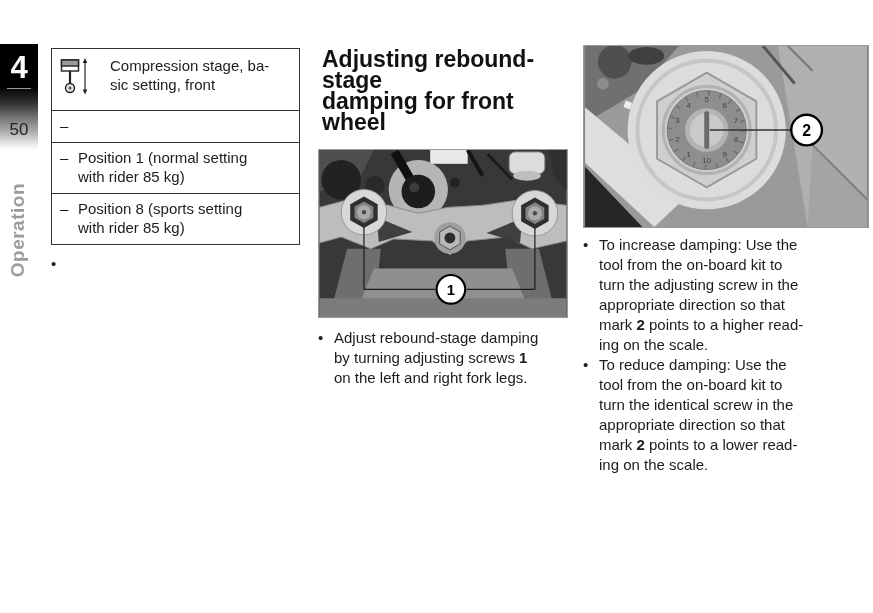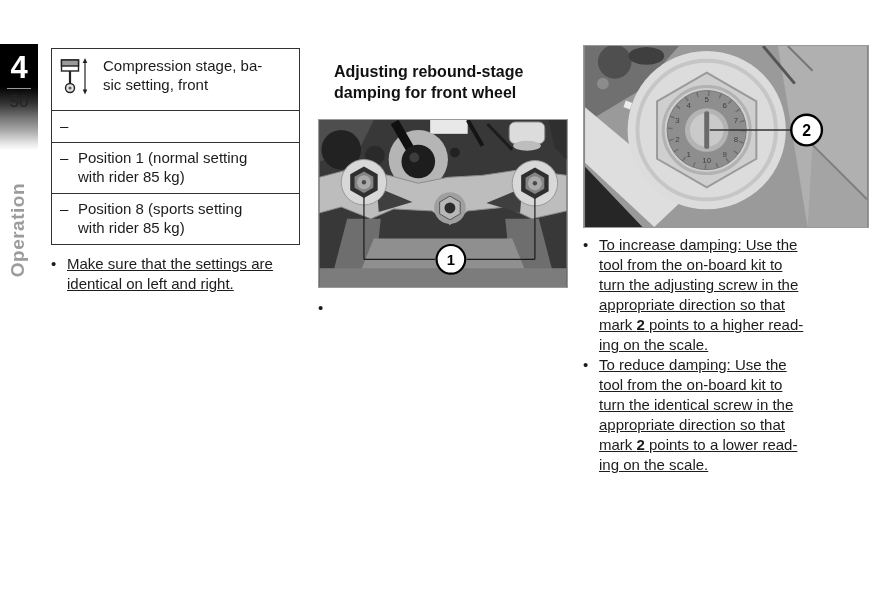--- a/index.html
+++ b/index.html
@@ -9,52 +9,52 @@
   }
   .page{position:absolute;inset:0;}
 
   
   .chapter-tab{
     position:absolute;left:0;top:44px;width:38px;height:106px;text-align:center;
     background:linear-gradient(180deg,#000 0%,#000 40%,#333 56%,#777 70%,#aaa 82%,#e2e2e2 93%,#fff 100%);
   }
   .chapter-num{font-size:31px;font-weight:bold;color:#fff;line-height:1;padding-top:8px;}
   .tab-divider{height:1px;background:#9a9a9a;margin:5px 7px 0 7px;}
-  .page-num{font-size:17px;color:#222;padding-top:3px;}
+  .page-num{font-size:17px;color:#222;padding-top:3px;margin-top:28px;}
 
   .section-label{
     position:absolute;left:7px;top:183px;
     writing-mode:vertical-rl;transform:rotate(180deg);
     font-size:19px;font-weight:bold;color:#9c9c9c;letter-spacing:.5px;
   }
 
   
   .col{position:absolute;font-size:15px;line-height:20px;}
   .col-left{left:51px;top:48px;width:249px;}
   .col-mid{left:318px;top:45px;width:250px;}
   .col-right{left:583px;top:45px;width:286px;}
 
   
   .settings-table{border:1px solid #333;width:247px;}
   .settings-table .trow{border-top:1px solid #333;padding:5px 6px 7px 8px;line-height:19px;}
   .settings-table .trow:first-child{border-top:none;padding:7px 6px 9px 8px;}
-  .hdr{display:flex;gap:11px;align-items:flex-start;}
+  .hdr{display:flex;gap:18px;align-items:flex-start;}
   .hdr .icon{flex:none;padding-top:1px;}
   .dash-row{display:flex;}
   .dash-row .dash{width:18px;flex:none;}
   .pre{white-space:pre-line;}
 
   .bullet{display:flex;margin-top:9px;}
   .bullet .marker{width:16px;flex:none;}
-  .bullet .txt{white-space:pre-line;text-decoration:underline;}
+  .bullet .txt{white-space:pre-line;}
   .col-mid .bullet{margin-top:10px;}
   .col-right .bullet{margin-top:7px;}
   .col-right .bullet + .bullet{margin-top:0;}
 
-  h2{font-size:16px;line-height:21px;margin:16px;font-weight:bold;white-space:pre-line;color:#111;}
+  h2{font-size:23px;line-height:21px;margin:4px;font-weight:bold;white-space:pre-line;color:#111;}
 
   .figure{border:1px solid #999;line-height:0;background:#888;}
   .col-mid .figure{margin-top:16px;}
   .figure svg{display:block;}
   .callout-text{font-weight:bold;font-family:"Liberation Sans",sans-serif;}
   .dial-num{font-size:8px;fill:#3f3f3f;font-family:"Liberation Sans",sans-serif;}
 </style>
 </head>
 <body>
 
@@ -102,22 +102,20 @@
       <div class="trow">
         <div class="dash-row">
           <span class="dash">–</span>
           <span class="pre">Position 8 (sports setting
 with rider 85 kg)</span>
         </div>
       </div>
     </div>
     <div class="bullet">
       <span class="marker">•</span>
-      <span class="txt">Make sure that the settings are
-identical on left and right.</span>
     </div>
   </div>
 
   <div class="col col-mid">
     <h2>Adjusting rebound-stage
 damping for front wheel</h2>
 
     <div class="figure">
       <svg width="248" height="167" viewBox="0 0 250 169">
         <rect width="250" height="169" fill="#383838"></rect>
@@ -161,20 +159,23 @@
           <line x1="45" y1="141" x2="117" y2="141" stroke="#1a1a1a" stroke-width="1.2"></line>
           <line x1="149" y1="141" x2="218" y2="141" stroke="#1a1a1a" stroke-width="1.2"></line>
         </g>
         <circle cx="133" cy="141" r="14.5" fill="#ffffff" stroke="#000000" stroke-width="2.2"></circle>
         <text x="133" y="146.5" text-anchor="middle" font-size="15" class="callout-text">1</text>
       </svg>
     </div>
 
     <div class="bullet">
       <span class="marker">•</span>
+      <span class="txt"><span>Adjust rebound-stage damping
+by turning adjusting screws </span><b>1</b><span>
+on the left and right fork legs.</span></span>
     </div>
   </div>
 
   <div class="col col-right">
     <div class="figure">
       <svg width="284" height="181" viewBox="0 0 285 183">
         <rect width="285" height="183" fill="#9a9a9a"></rect>
         <polygon points="195,0 285,0 285,183 225,183" fill="#b0b0b0"></polygon>
         <polygon points="230,100 285,155 285,183 225,183" fill="#a4a4a4"></polygon>
         <line x1="230" y1="100" x2="285" y2="155" stroke="#7f7f7f" stroke-width="2"></line>

